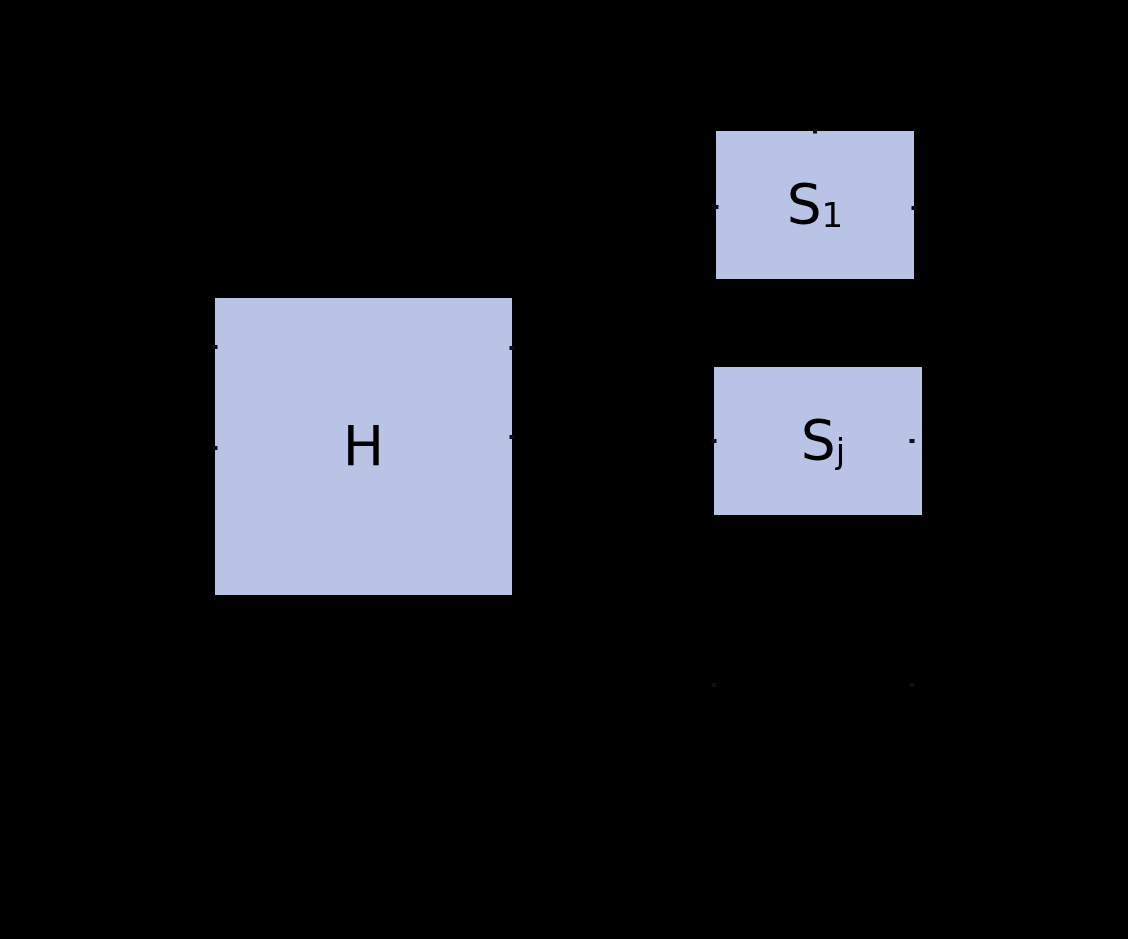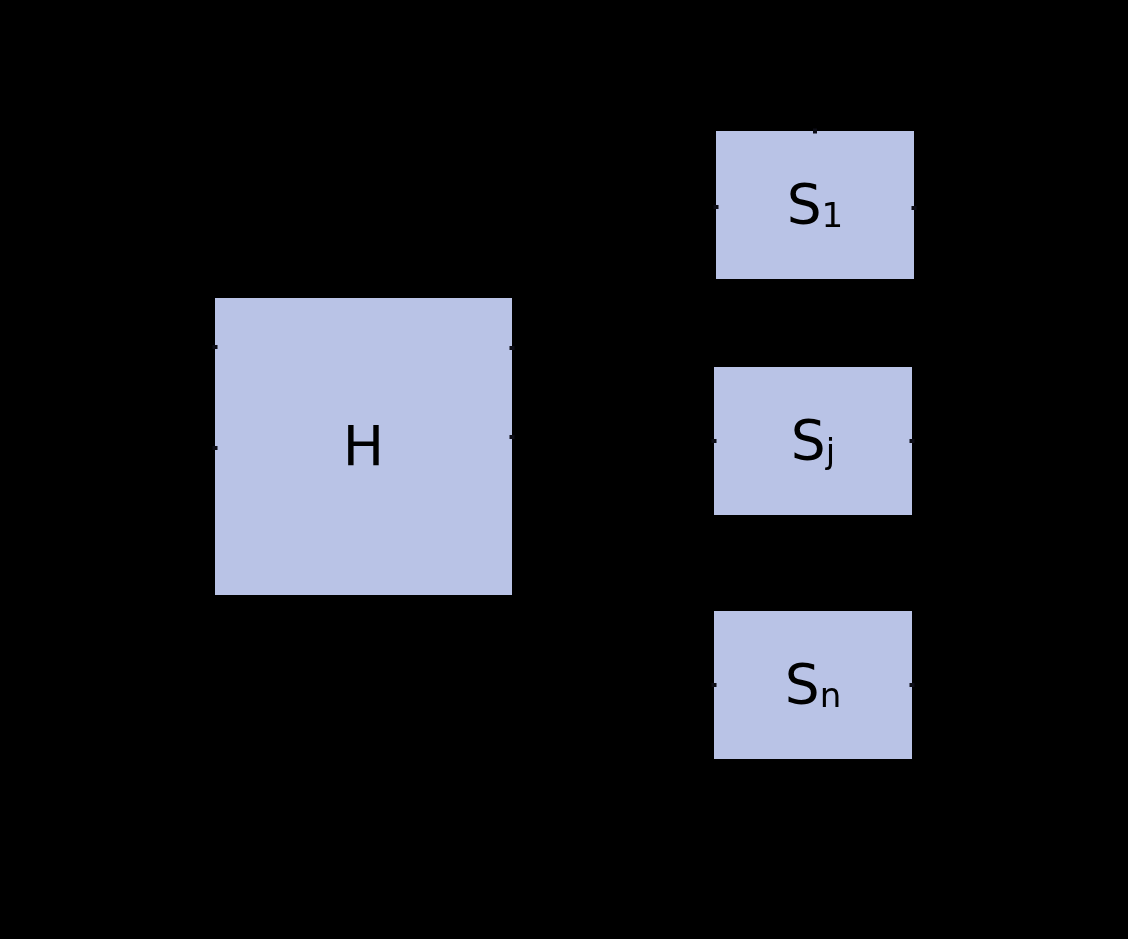--- a/index.html
+++ b/index.html
@@ -30,21 +30,21 @@
     left: 215px;
     top: 298px;
     width: 297px;
     height: 297px;
   }
   .spoke {
     width: 198px;
     height: 148px;
   }
   .spoke-1 { left: 716px; top: 131px; text-align: right; }
-  .spoke-j { left: 714px; top: 367px; }
+  .spoke-j { left: 714px; top: 367px; padding-left: 10px; }
   .spoke-n { left: 714px; top: 611px; }
   .node-label {
     font-size: 55px;
     font-weight: 400;
     line-height: 1;
     letter-spacing: 0;
   }
   .sub {
     font-size: 0.62em;
     vertical-align: -0.12em;
@@ -69,23 +69,20 @@
   </div>
 
   <div class="node spoke spoke-1">
     <span class="node-label"><span>S</span><span class="sub">1</span></span>
   </div>
 
   <div class="node spoke spoke-j">
     <span class="node-label"><span>S</span><span class="sub">j</span></span>
   </div>
 
-  <div class="node spoke spoke-n">
-    <span class="node-label"><span>S</span><span class="sub">n</span></span>
-  </div>
 
   <div class="stub" style="left:215px; top:347px;"></div>
   <div class="stub" style="left:215px; top:448px;"></div>
   <div class="stub" style="left:512px; top:348px;"></div>
   <div class="stub" style="left:512px; top:437px;"></div>
 
   <div class="stub" style="left:716px; top:207px;"></div>
   <div class="stub" style="left:914px; top:208px;"></div>
   <div class="stub stub-v" style="left:815px; top:131px;"></div>
 

